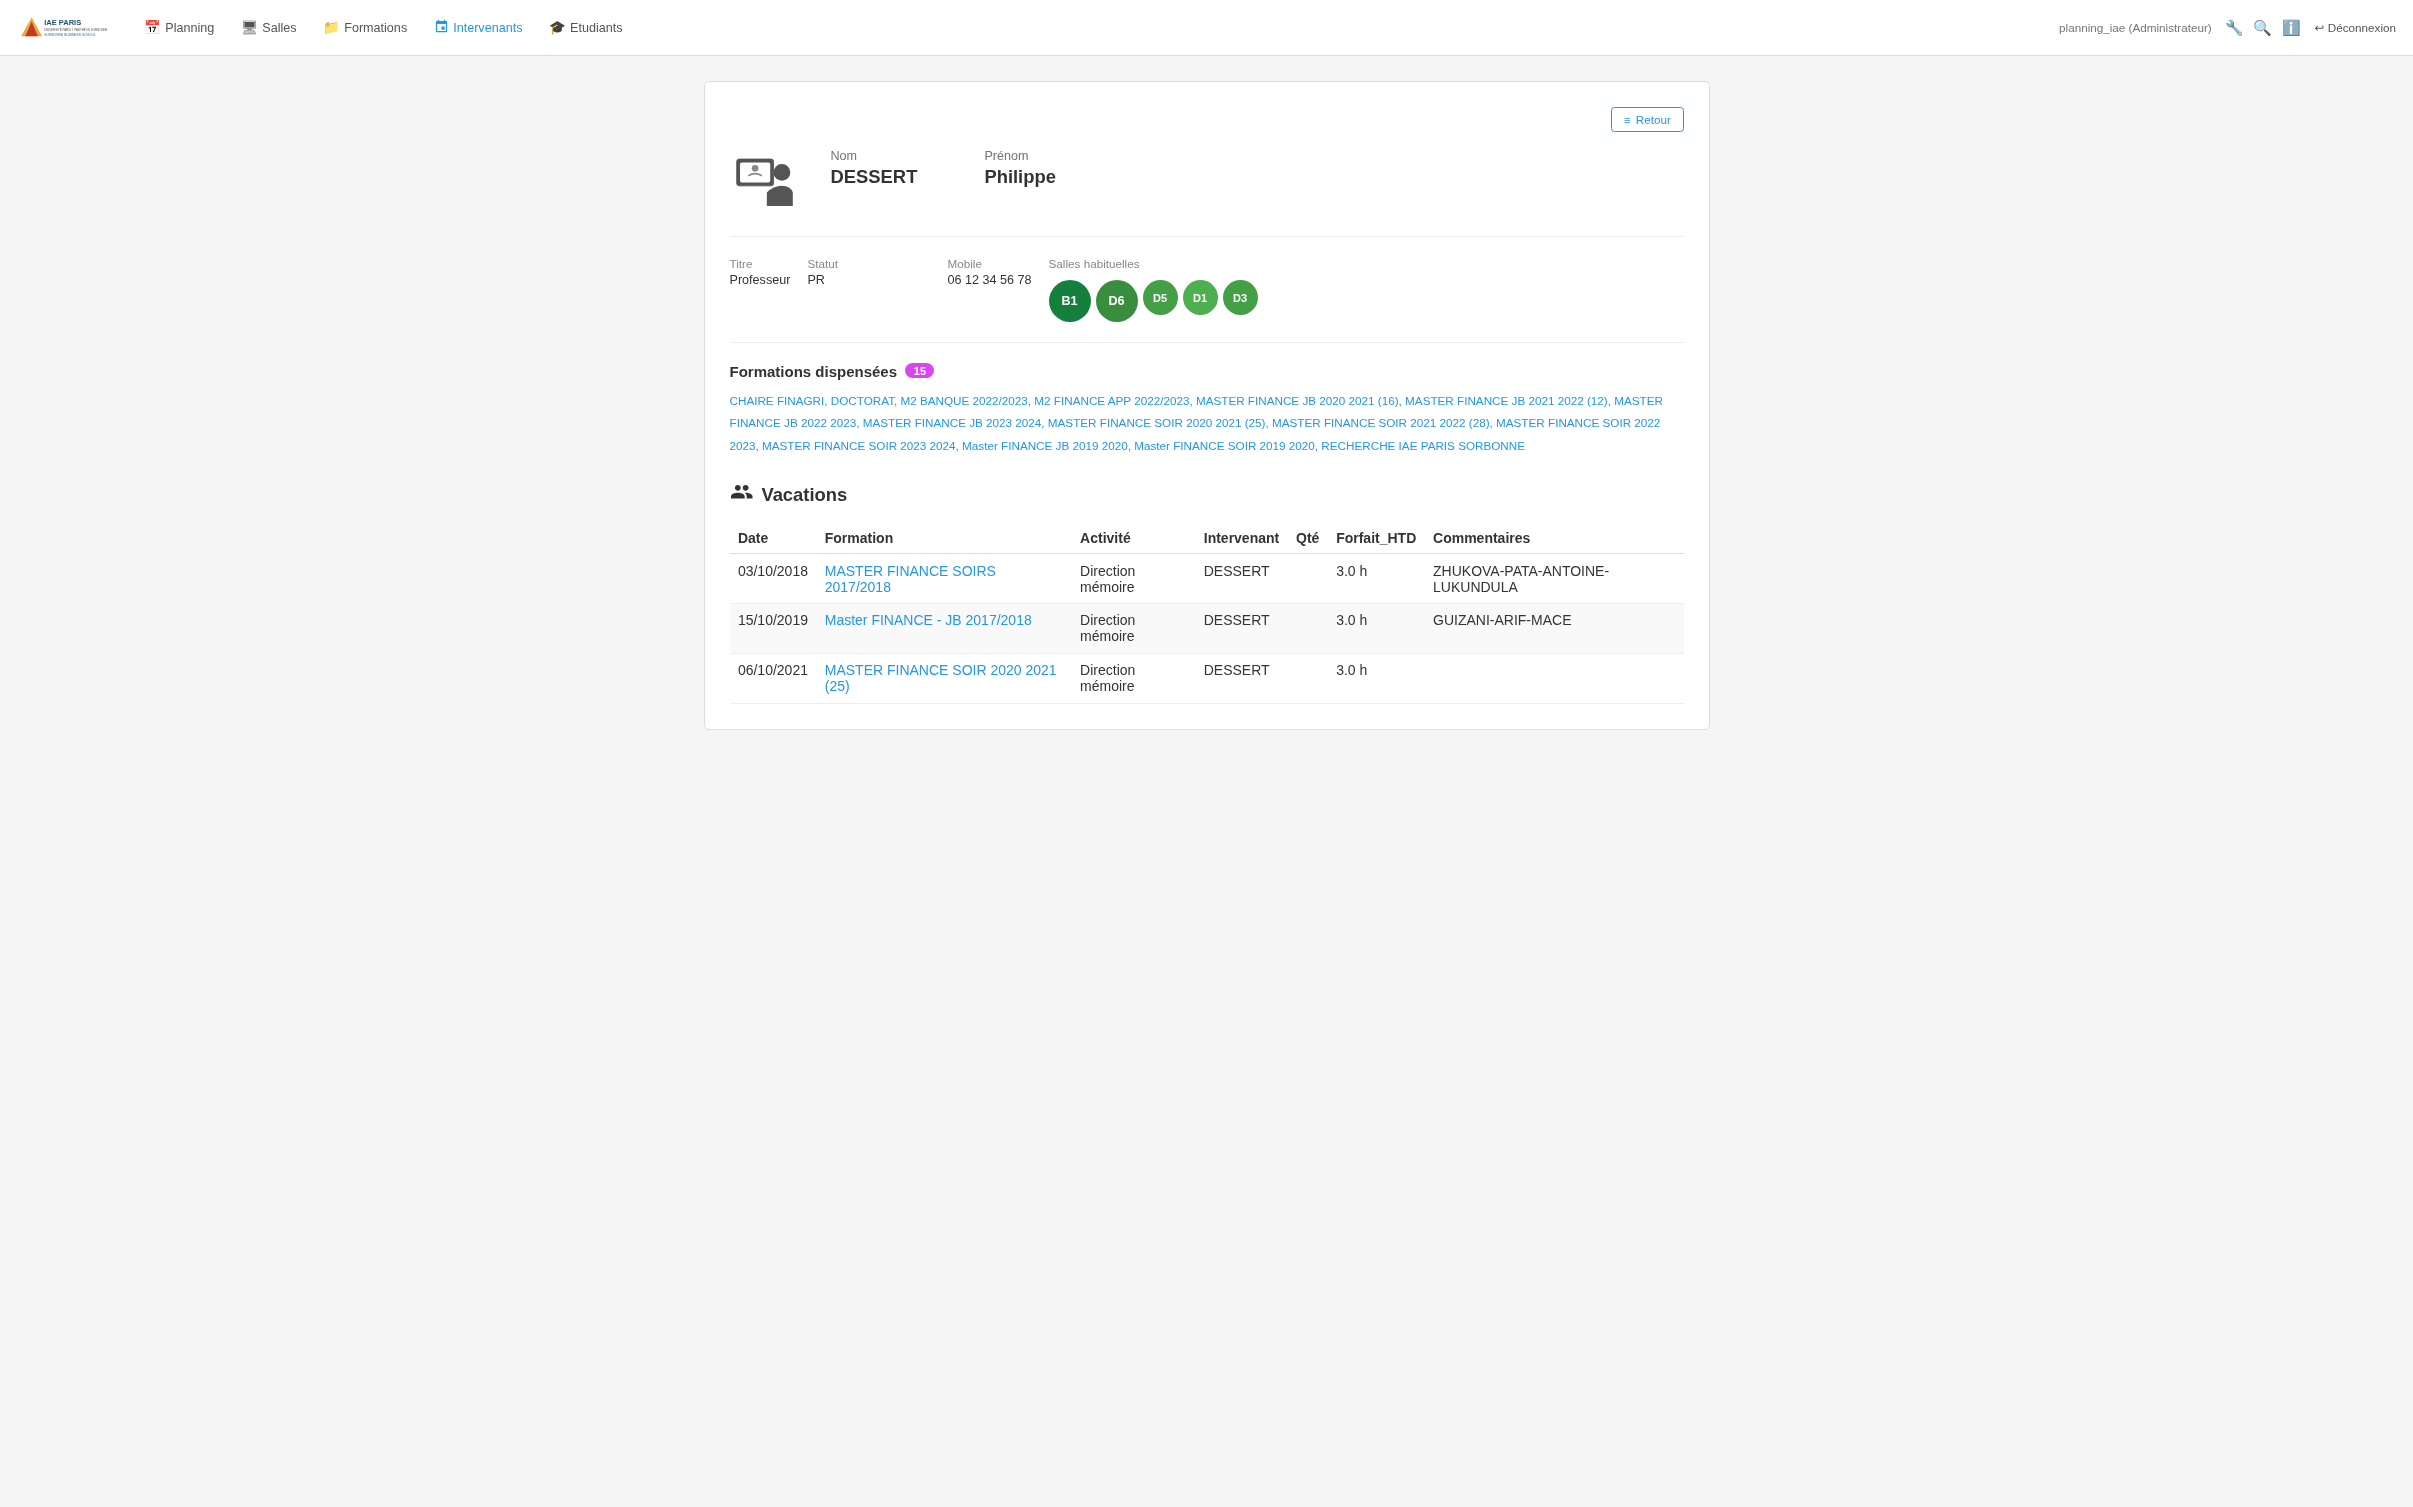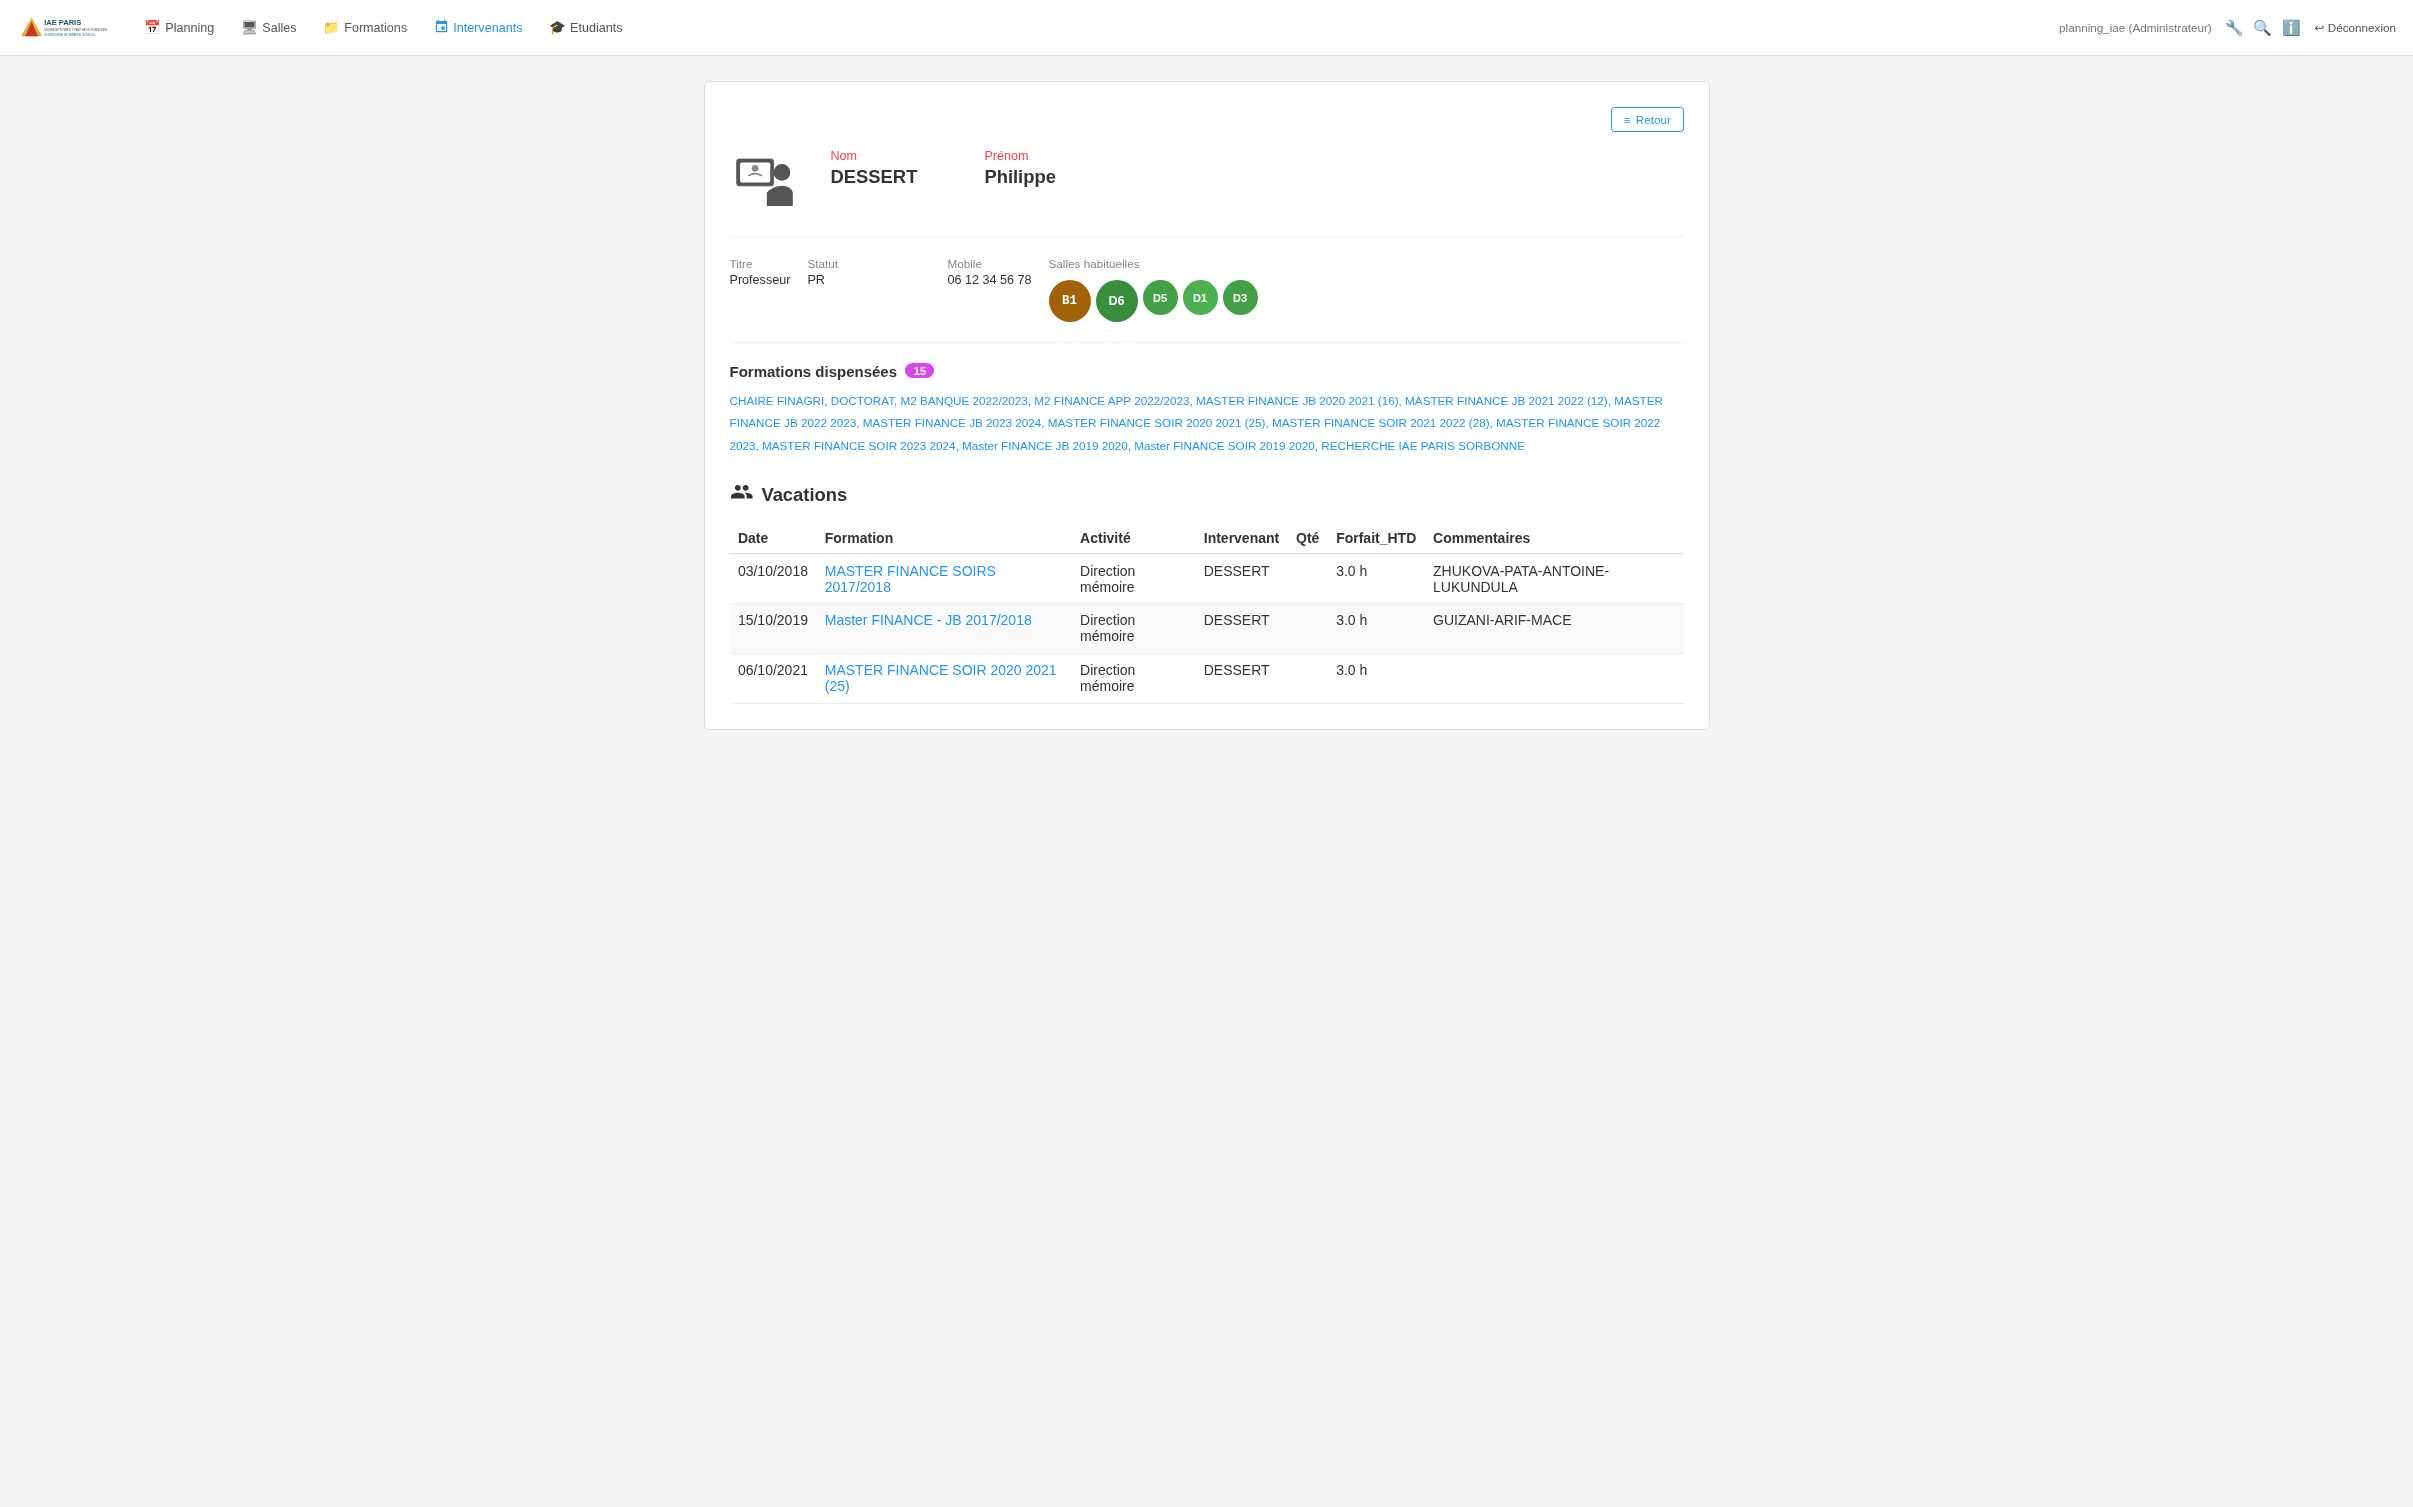--- a/index.html
+++ b/index.html
@@ -98,21 +98,21 @@
       display: flex;
       align-items: center;
       justify-content: center;
     }
     .profile-fields {
       display: flex;
       gap: 67px;
       flex: 1;
     }
     .profile-field { display: flex; flex-direction: column; gap: 3.4px; }
-    .field-label { color: #ef4444; font-size: 12.6px; }
+    .field-label { color: #737373; font-size: 12.6px; }
     .field-value { font-size: 18.4px; font-weight: bold; color: #333; }
 
     
     .profile-details {
       display: flex;
       gap: 50px;
       padding-bottom: 20px;
       border-bottom: 0.8px solid #eee;
       margin-bottom: 20px;
     }
@@ -130,21 +130,21 @@
       width: 35px;
       height: 35px;
       display: flex;
       align-items: center;
       justify-content: center;
       color: #fff;
       font-weight: bold;
       font-size: 11px;
     }
     .salle-badge.large { width: 42px; height: 42px; font-size: 12.6px; }
-    .salle-badge.green-dark { background: #a16207; font-family: Liberation Mono, monospace; }
+    .salle-badge.green-dark { background: #15803d; }
     .salle-badge.green-mid { background: #388e3c; }
     .salle-badge.green-light { background: #43a047; }
     .salle-badge.green-lighter { background: #4caf50; }
 
     
     .formations-section { margin-bottom: 23.5px; }
     .formations-title {
       font-size: 15px;
       font-weight: bold;
       display: flex;

